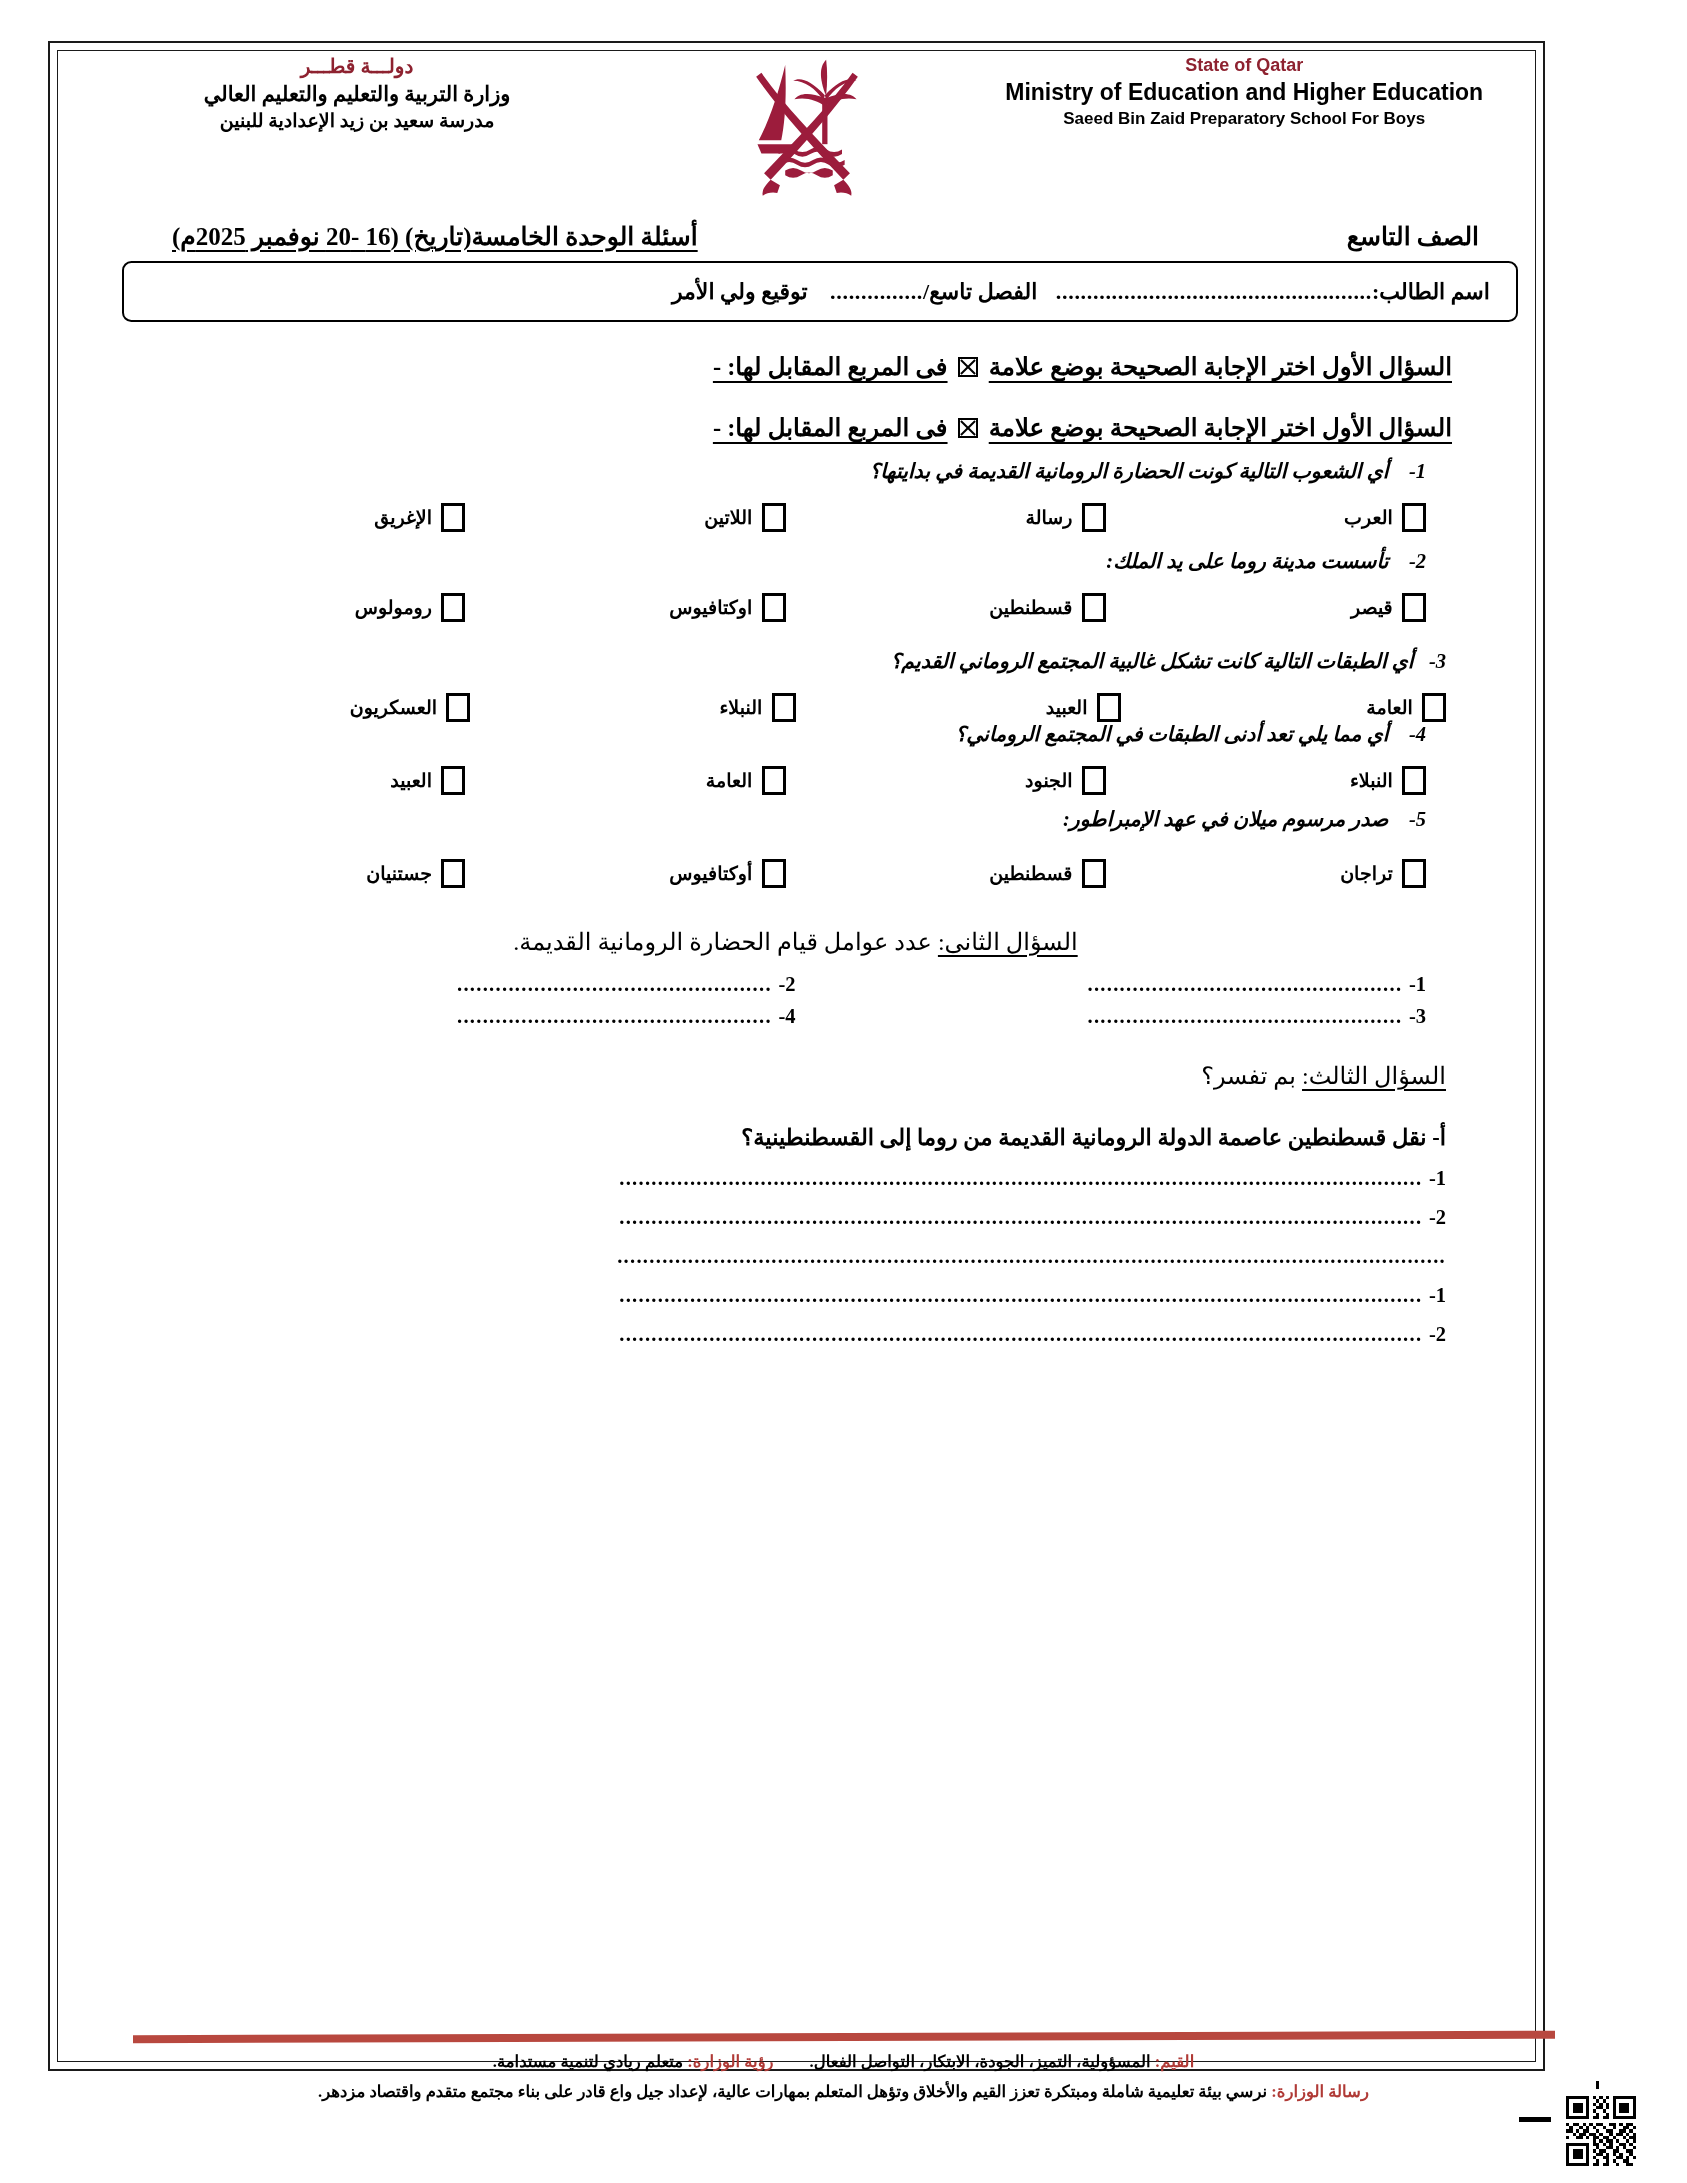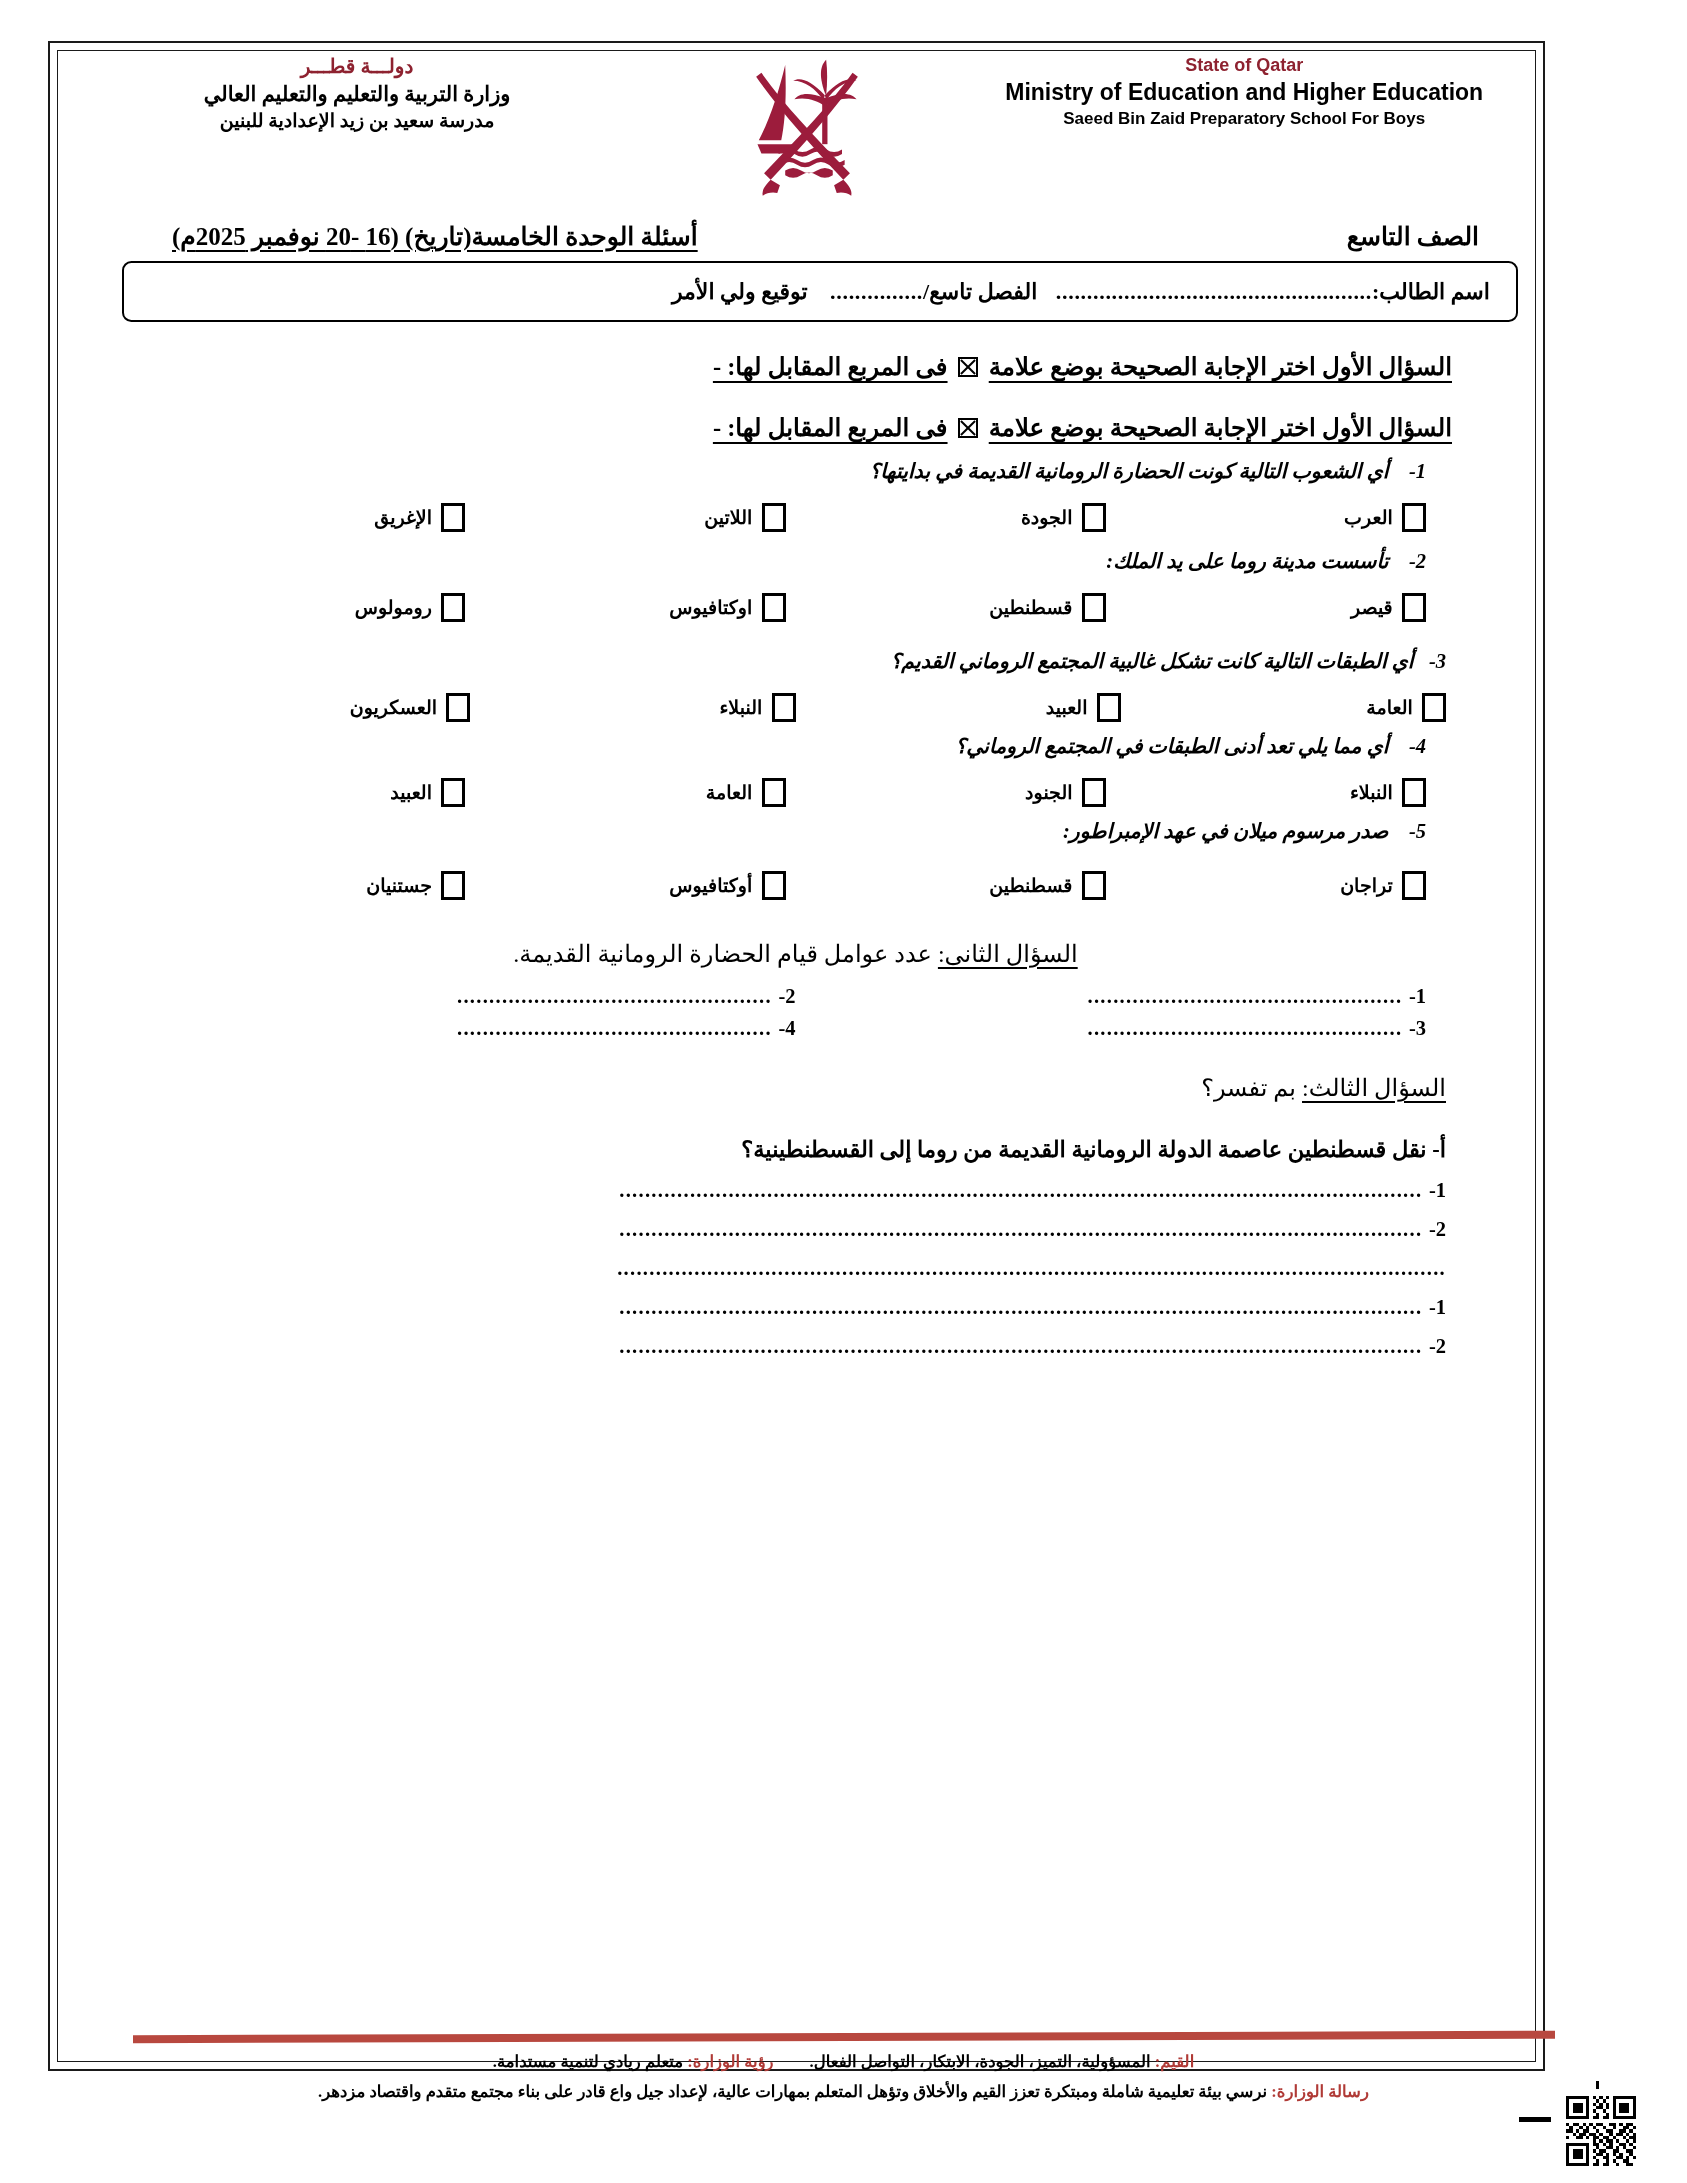--- a/index.html
+++ b/index.html
@@ -352,21 +352,21 @@
       &nbsp;&nbsp;
       <span>أي الشعوب التالية كونت الحضارة الرومانية القديمة في بدايتها؟</span>
     </div>
     <div class="opt-row">
       <div class="opt">
         <span class="cbox"></span>
         <span>العرب</span>
       </div>
       <div class="opt">
         <span class="cbox"></span>
-        <span>الجودة</span>
+        <span>رسالة</span>
       </div>
       <div class="opt">
         <span class="cbox"></span>
         <span>اللاتين</span>
       </div>
       <div class="opt">
         <span class="cbox"></span>
         <span>الإغريق</span>
       </div>
     </div>
@@ -417,21 +417,21 @@
         <span class="cbox"></span>
         <span>النبلاء</span>
       </div>
       <div class="opt">
         <span class="cbox"></span>
         <span>العسكريون</span>
       </div>
     </div>
   </div>
 
-  <div class="mcq" style="margin-top:12px">
+  <div class="mcq" style="margin-top:0">
     <div class="mcq-stem">
       <span>4-</span>
       &nbsp;&nbsp;
       <span>أي مما يلي تعد أدنى الطبقات في المجتمع الروماني؟</span>
     </div>
     <div class="opt-row">
       <div class="opt">
         <span class="cbox"></span>
         <span>النبلاء</span>
       </div>

